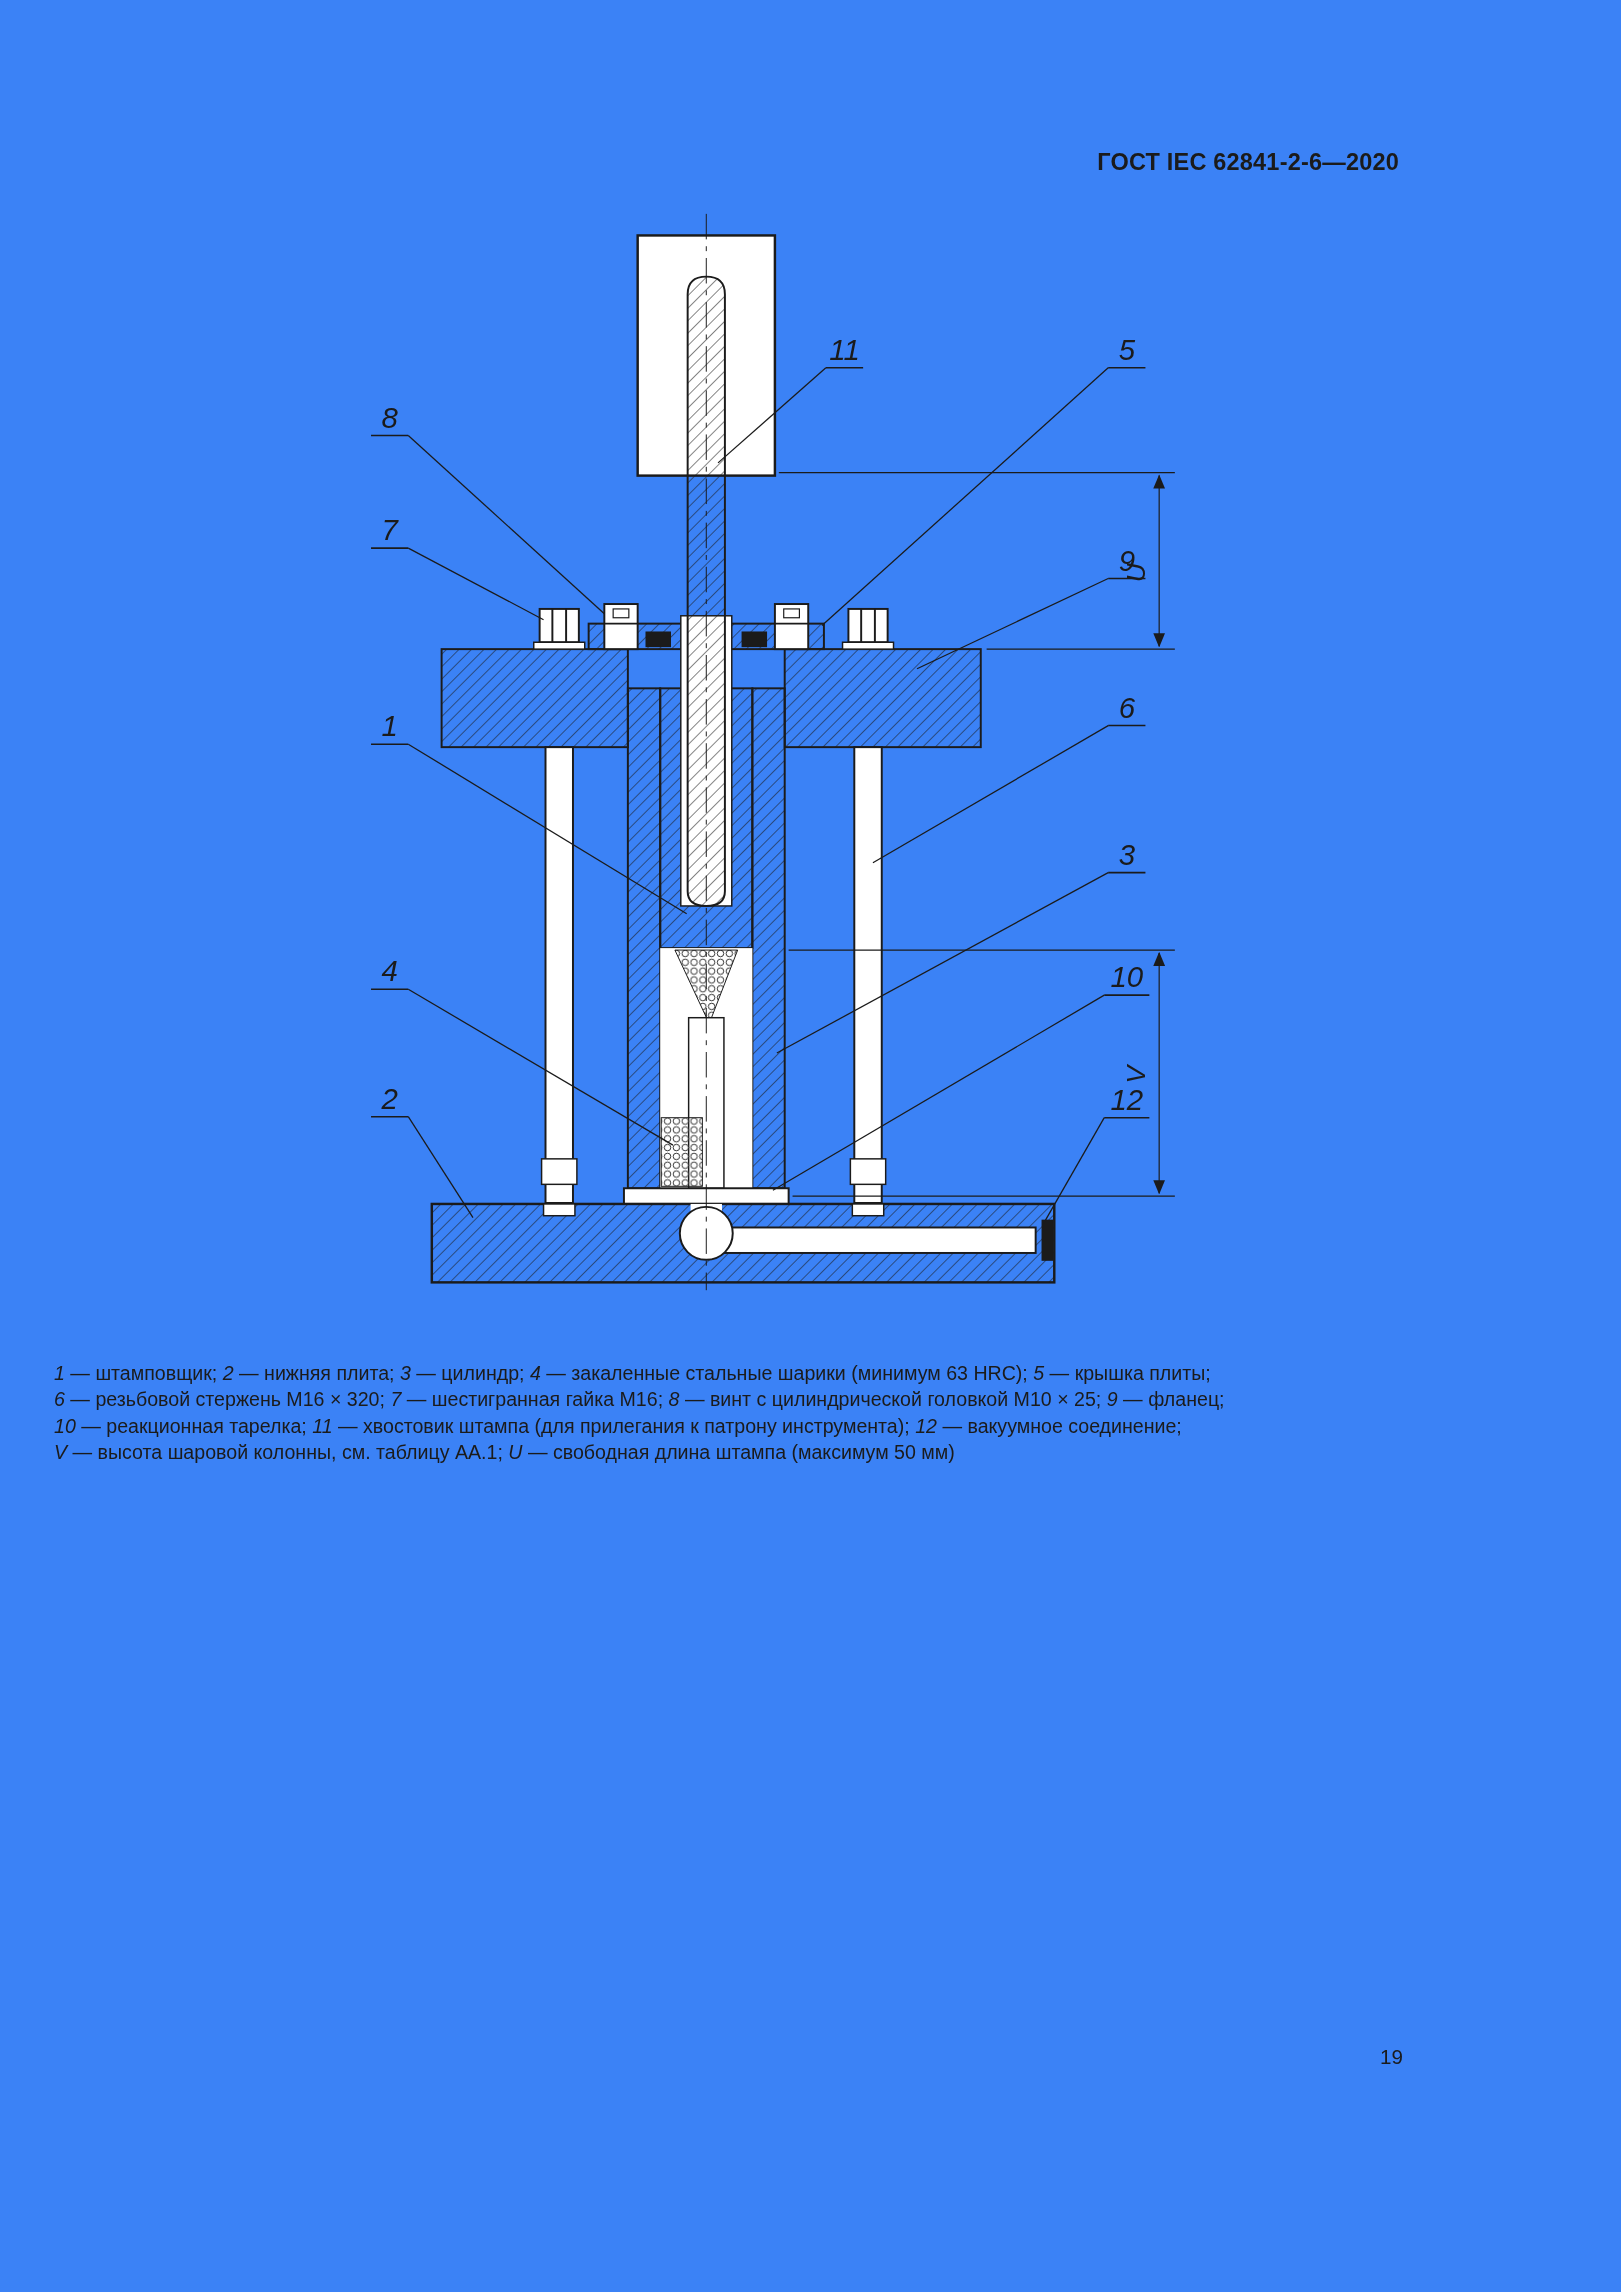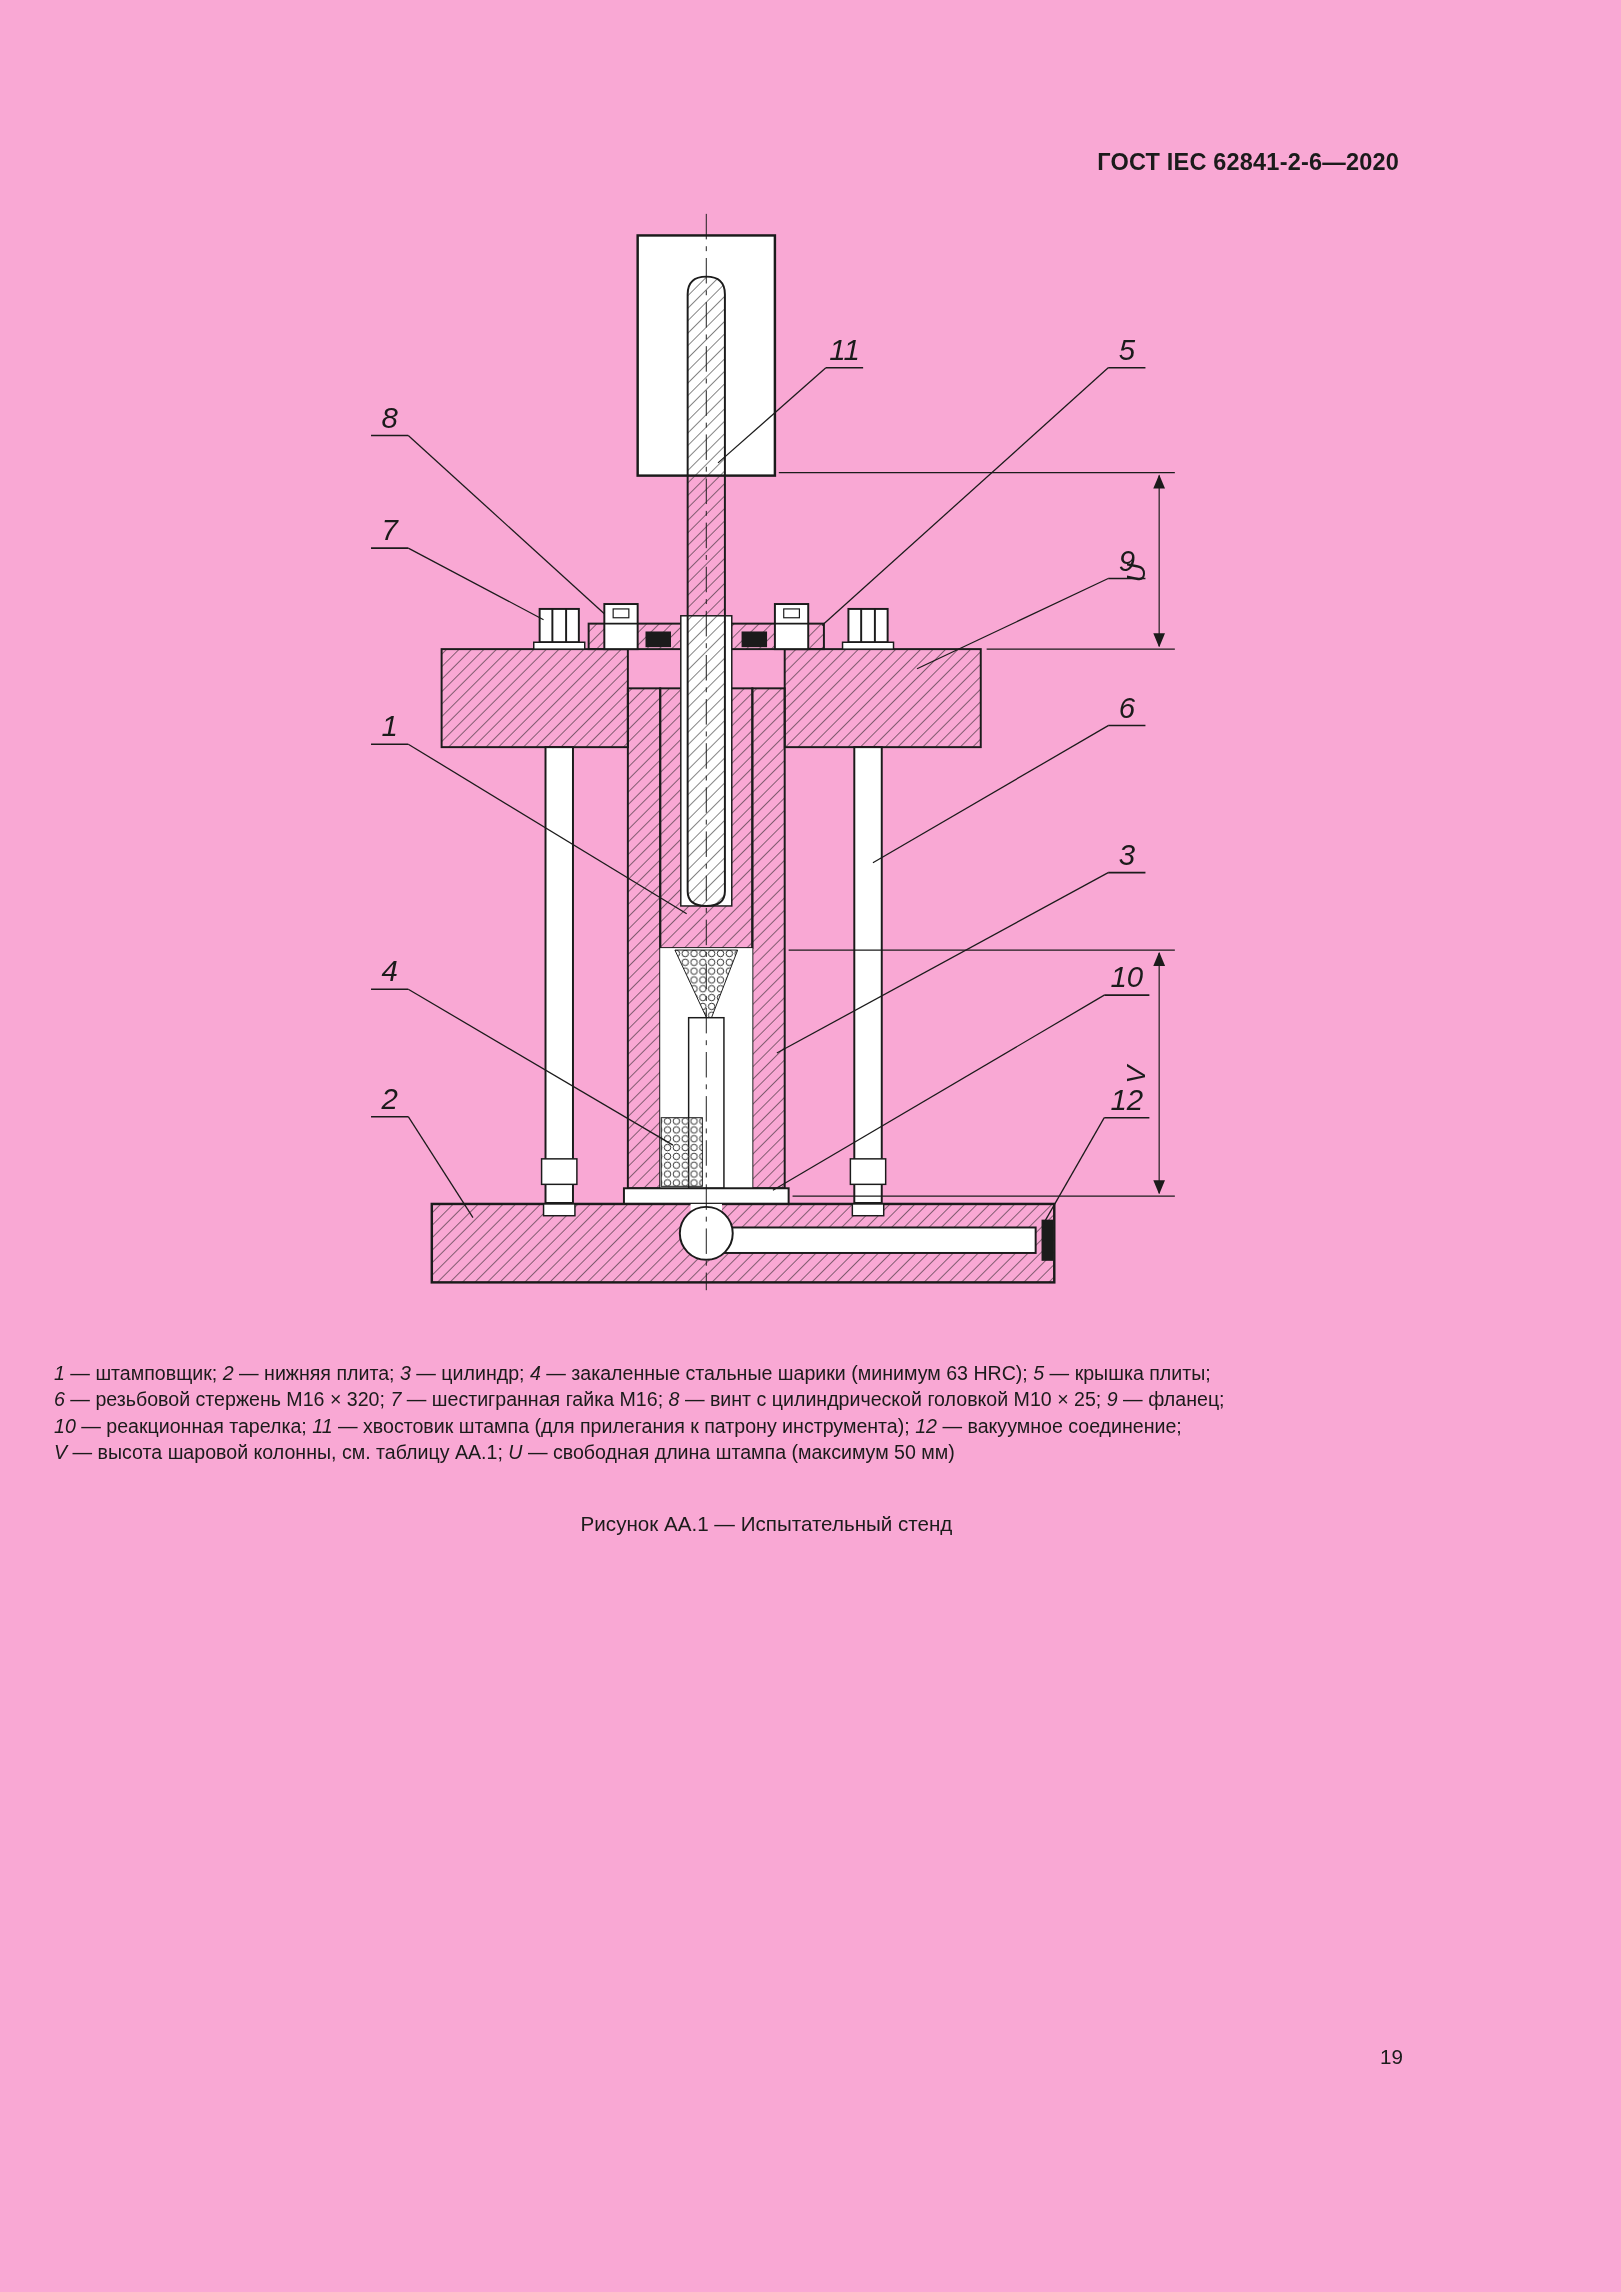--- a/index.html
+++ b/index.html
@@ -1,21 +1,21 @@
 <!DOCTYPE html>
 <html><head>
 <meta charset="utf-8">
 <style>
   * { box-sizing: border-box; }
   html, body { margin: 0; padding: 0; background: #ffffff; }
   .page {
     position: relative;
     width: 1621px;
     height: 2293px;
-    background: #f9a8d4;
+    background: #3b82f6;
     font-family: "Liberation Sans", sans-serif;
     color: #1b1b1b;
     overflow: hidden;
   }
   .doc-header {
     position: absolute;
     top: 149px;
     right: 222px;
     font-size: 23.5px;
     font-weight: bold;
@@ -213,18 +213,17 @@
     </svg>
   </div>
 
   <div class="figure-legend">
       <div class="legend-line"><i>1</i> — штамповщик; <i>2</i> — нижняя плита; <i>3</i> — цилиндр; <i>4</i> — закаленные стальные шарики (минимум 63 HRC); <i>5</i> — крышка плиты;</div>
       <div class="legend-line"><i>6</i> — резьбовой стержень М16 × 320; <i>7</i> — шестигранная гайка М16; <i>8</i> — винт с цилиндрической головкой М10 × 25; <i>9</i> — фланец;</div>
       <div class="legend-line"><i>10</i> — реакционная тарелка; <i>11</i> — хвостовик штампа (для прилегания к патрону инструмента); <i>12</i> — вакуумное соединение;</div>
       <div class="legend-line"><i>V</i> — высота шаровой колонны, см. таблицу АА.1; <i>U</i> — свободная длина штампа (максимум 50 мм)</div>
     </div>
 
-  <div class="figure-caption">Рисунок АА.1 — Испытательный стенд</div>
 
   <div class="page-number">19</div>
 
 </div>
 
 
 </body></html>

